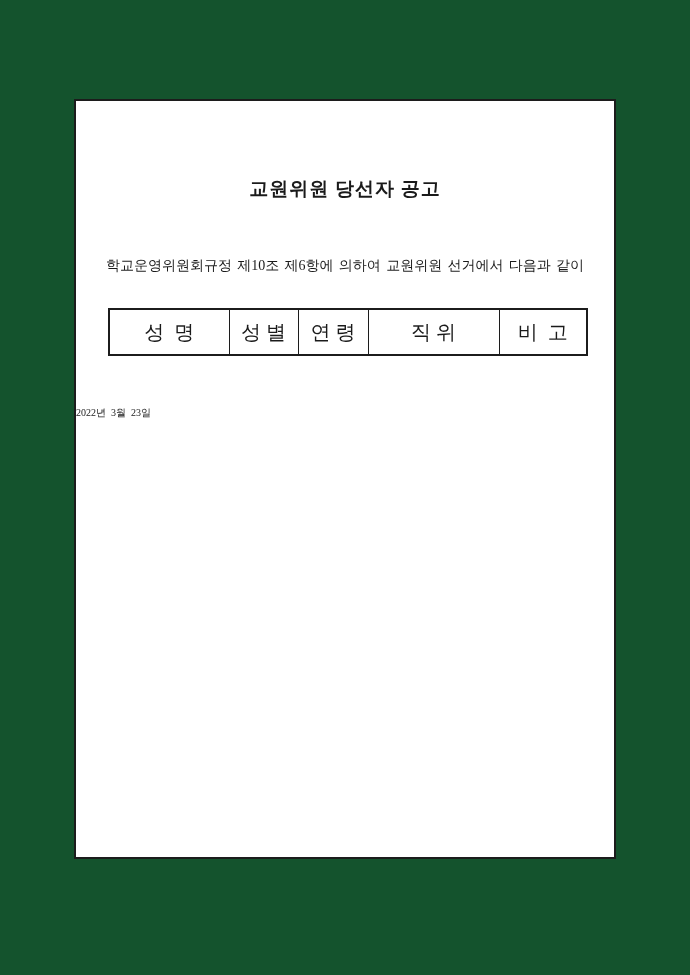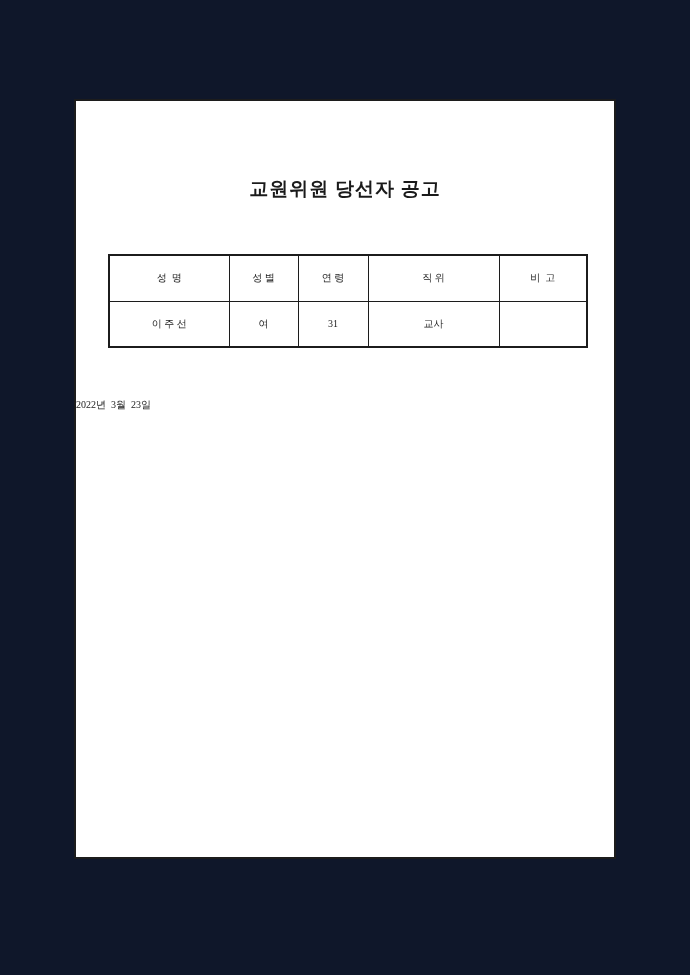--- a/index.html
+++ b/index.html
@@ -7,21 +7,21 @@
     width: 690px;
     height: 975px;
     background: #ffffff;
     font-family: "Liberation Serif", "DejaVu Serif", serif;
     color: #1a1a1a;
   }
   .canvas {
     position: relative;
     width: 690px;
     height: 975px;
-    background: #0f172a;
+    background: #14532d;
     overflow: hidden;
   }
   .page-border {
     position: absolute;
     left: 74px;
     top: 99px;
     width: 542px;
     height: 760px;
     border: 2px solid #1c1c1c;
     background: #ffffff;
@@ -54,21 +54,21 @@
     width: 478px;
     border-collapse: collapse;
     border: 2px solid #1c1c1c;
     table-layout: fixed;
   }
   table.members th, table.members td {
     border: 1px solid #1c1c1c;
     height: 46px;
     text-align: center;
     vertical-align: middle;
-    font-size: 10px;
+    font-size: 20px;
     font-weight: normal;
     white-space: pre;
   }
   col.c-name { width: 120px; }
   col.c-sex  { width: 69px; }
   col.c-age  { width: 70px; }
   col.c-pos  { width: 131px; }
   col.c-note { width: 88px; }
   .doc-date {
     margin-top: 45px;
@@ -89,47 +89,41 @@
 </style>
 </head>
 <body>
 
 <div class="canvas">
   <div class="page-border">
 
     <div class="doc-title">교원위원 당선자 공고</div>
 
     <div class="body-par">
+      <div class="body-line1">학교운영위원회규정 제10조 제6항에 의하여 교원위원 선거에서 다음과 같이</div>
     </div>
 
     <table class="members">
       <colgroup>
         <col class="c-name">
           <col class="c-sex">
           <col class="c-age">
           <col class="c-pos">
           <col class="c-note">
       </colgroup>
       <thead>
         <tr>
           <th>성  명</th>
           <th>성 별</th>
           <th>연 령</th>
           <th>직 위</th>
           <th>비  고</th>
         </tr>
       </thead>
       <tbody>
-        <tr>
-          <td>이 주 선</td>
-          <td>여</td>
-          <td>31</td>
-          <td>교사</td>
-          <td></td>
-        </tr>
       </tbody>
     </table>
 
     <div class="doc-date">2022년  3월  23일</div>
 
 
   </div>
 </div>
 
 </body></html>

